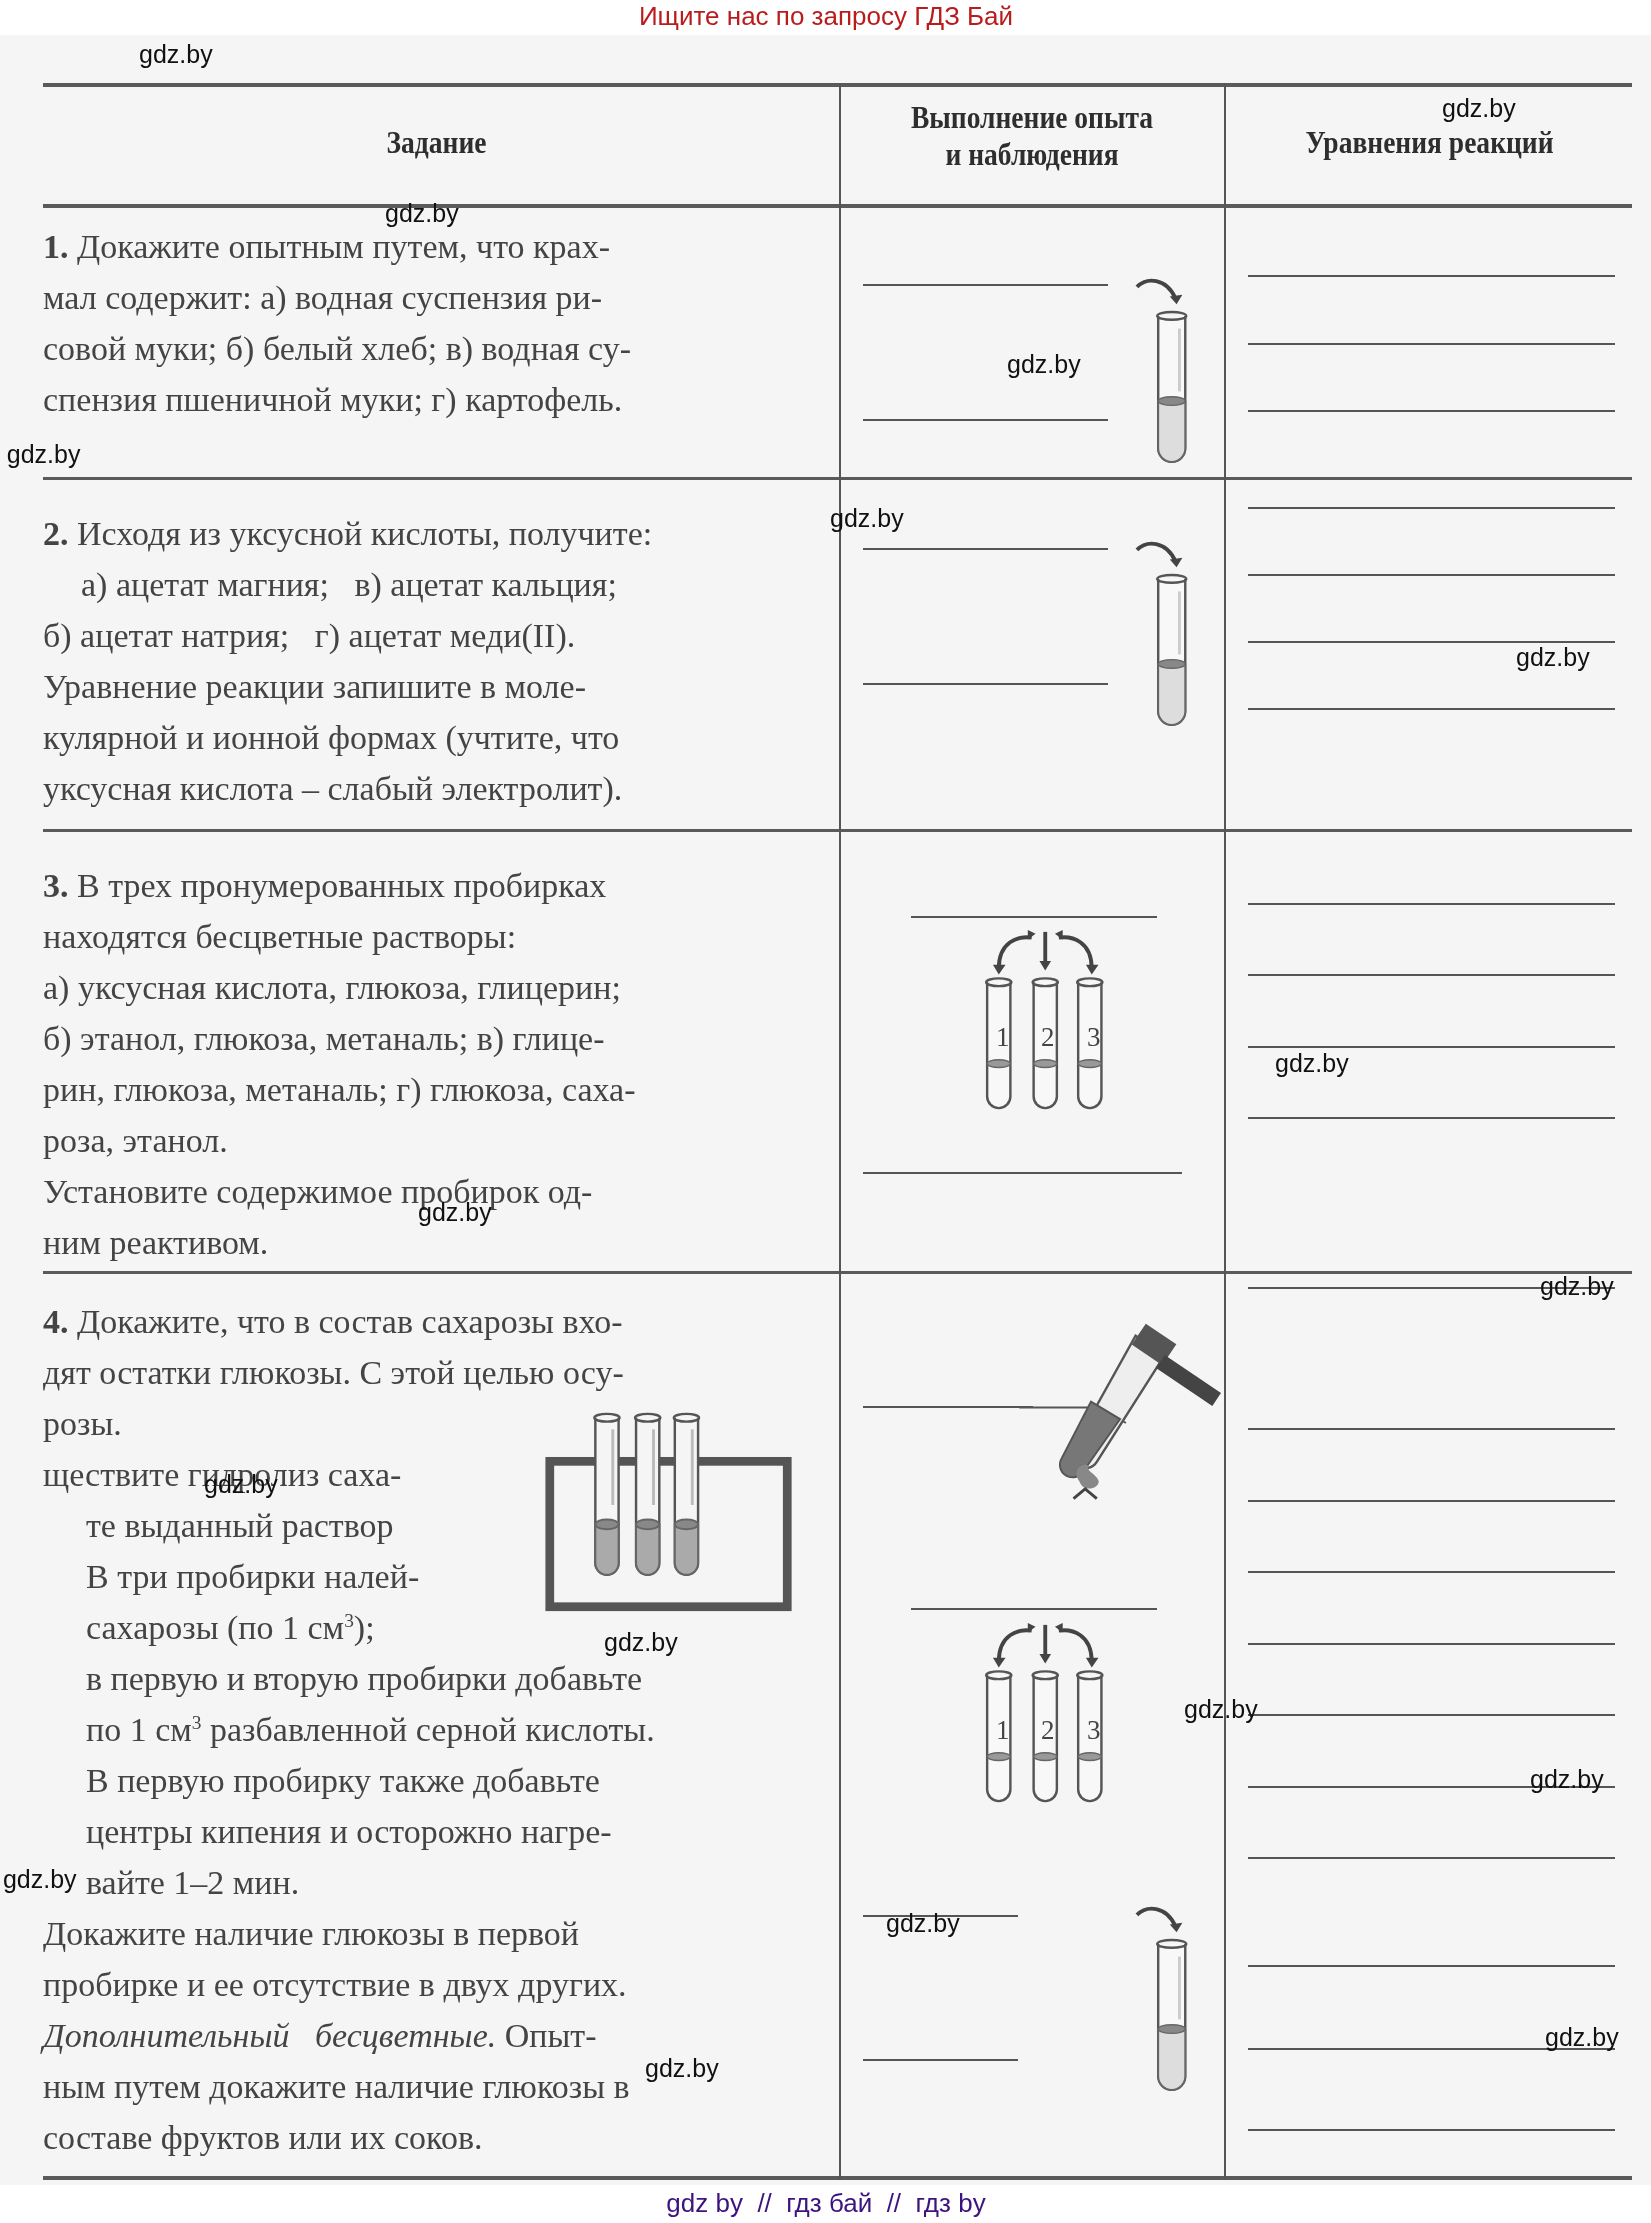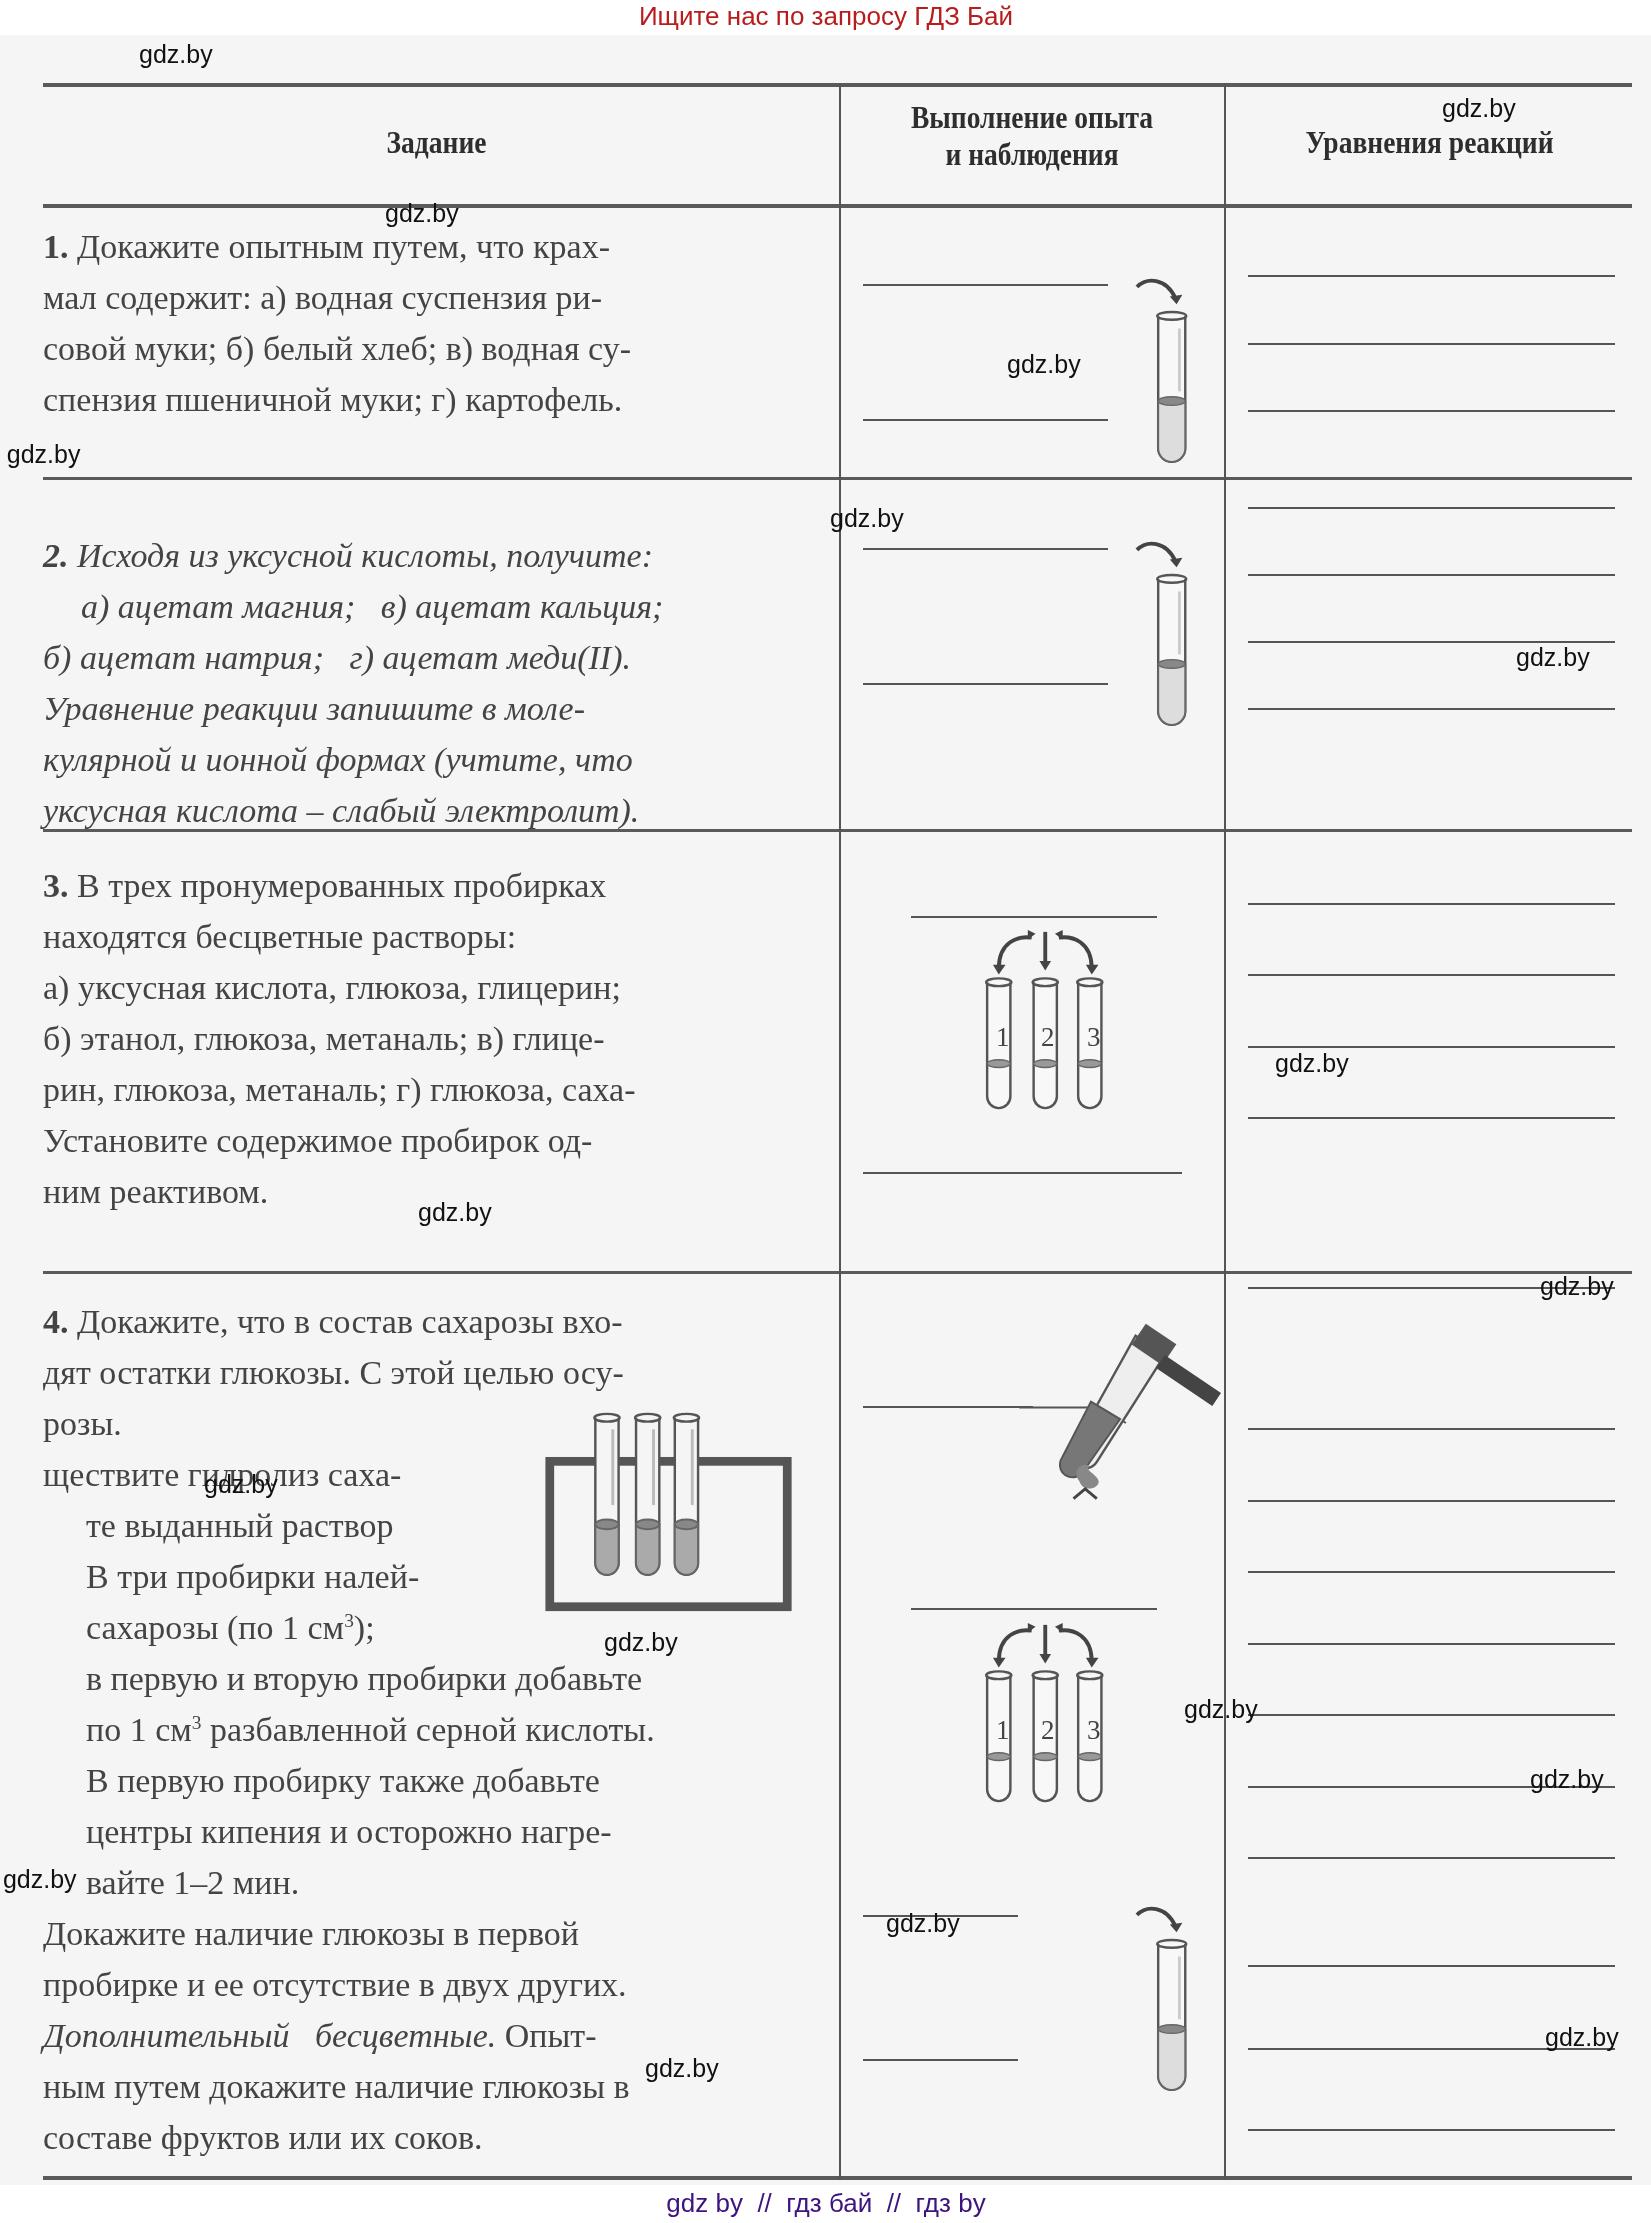--- a/index.html
+++ b/index.html
@@ -72,35 +72,36 @@
   </div>
   <div class="head" style="left:1226px; top:89px; width:407px;">Уравнения реакций</div>
 
   <div class="task" style="top:186px;">
     <p><span class="num">1.</span> <span>Докажите опытным путем, что крах-</span></p>
     <p>мал содержит: а) водная суспензия ри-</p>
     <p>совой муки; б) белый хлеб; в) водная су-</p>
     <p>спензия пшеничной муки; г) картофель.</p>
   </div>
 
-  <div class="task" style="top:495px;font-style:italic;">
+  <div class="task" style="top:473px;">
     <p><span class="num">2.</span> <span>Исходя из уксусной кислоты, получите:</span></p>
     <p style="white-space:pre;margin-left:38px;">а) ацетат магния;   в) ацетат кальция;</p>
     <p style="white-space:pre;">б) ацетат натрия;   г) ацетат меди(II).</p>
     <p>Уравнение реакции запишите в моле-</p>
     <p>кулярной и ионной формах (учтите, что</p>
     <p>уксусная кислота – слабый электролит).</p>
   </div>
 
   <div class="task" style="top:825px;">
     <p><span class="num">3.</span> <span>В трех пронумерованных пробирках</span></p>
     <p>находятся бесцветные растворы:</p>
     <p>а) уксусная кислота, глюкоза, глицерин;</p>
     <p>б) этанол, глюкоза,  метаналь; в) глице-</p>
     <p>рин, глюкоза, метаналь; г) глюкоза, саха-</p>
+    <p>роза, этанол.</p>
     <p>Установите содержимое пробирок од-</p>
     <p>ним реактивом.</p>
   </div>
 
   <div class="task" style="top:1261px;">
     <p><span class="num">4.</span> <span>Докажите, что  в состав сахарозы вхо-</span></p>
     <p>дят остатки глюкозы.  С этой целью осу-</p>
     <p>розы.</p>
     <p>ществите гидролиз саха-</p>
     <div class="indent">

